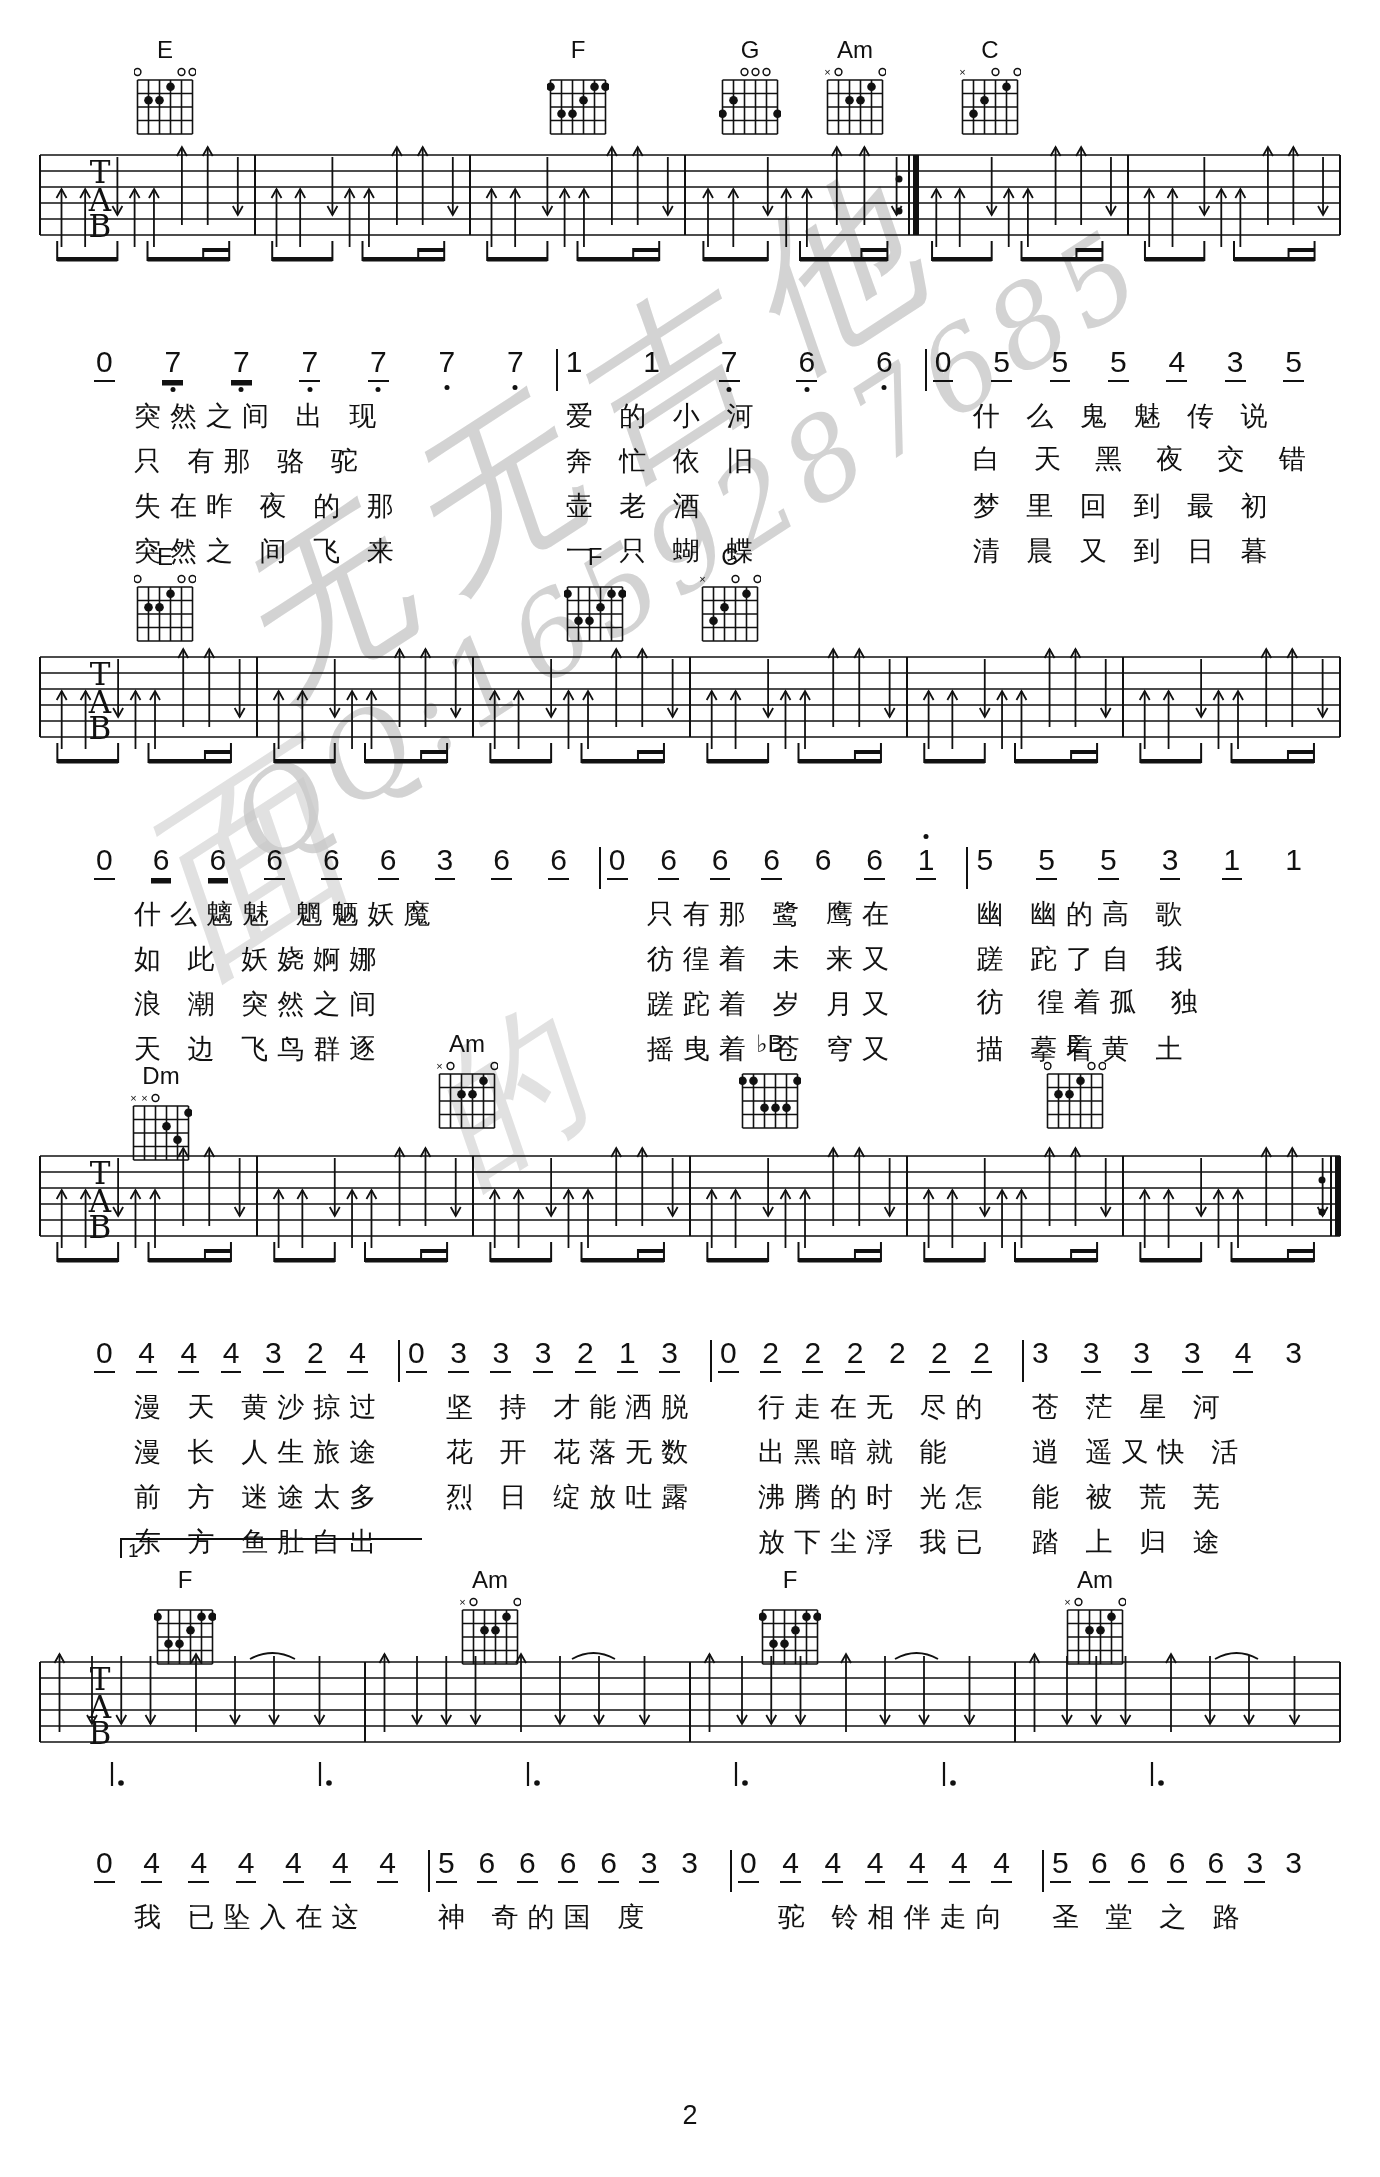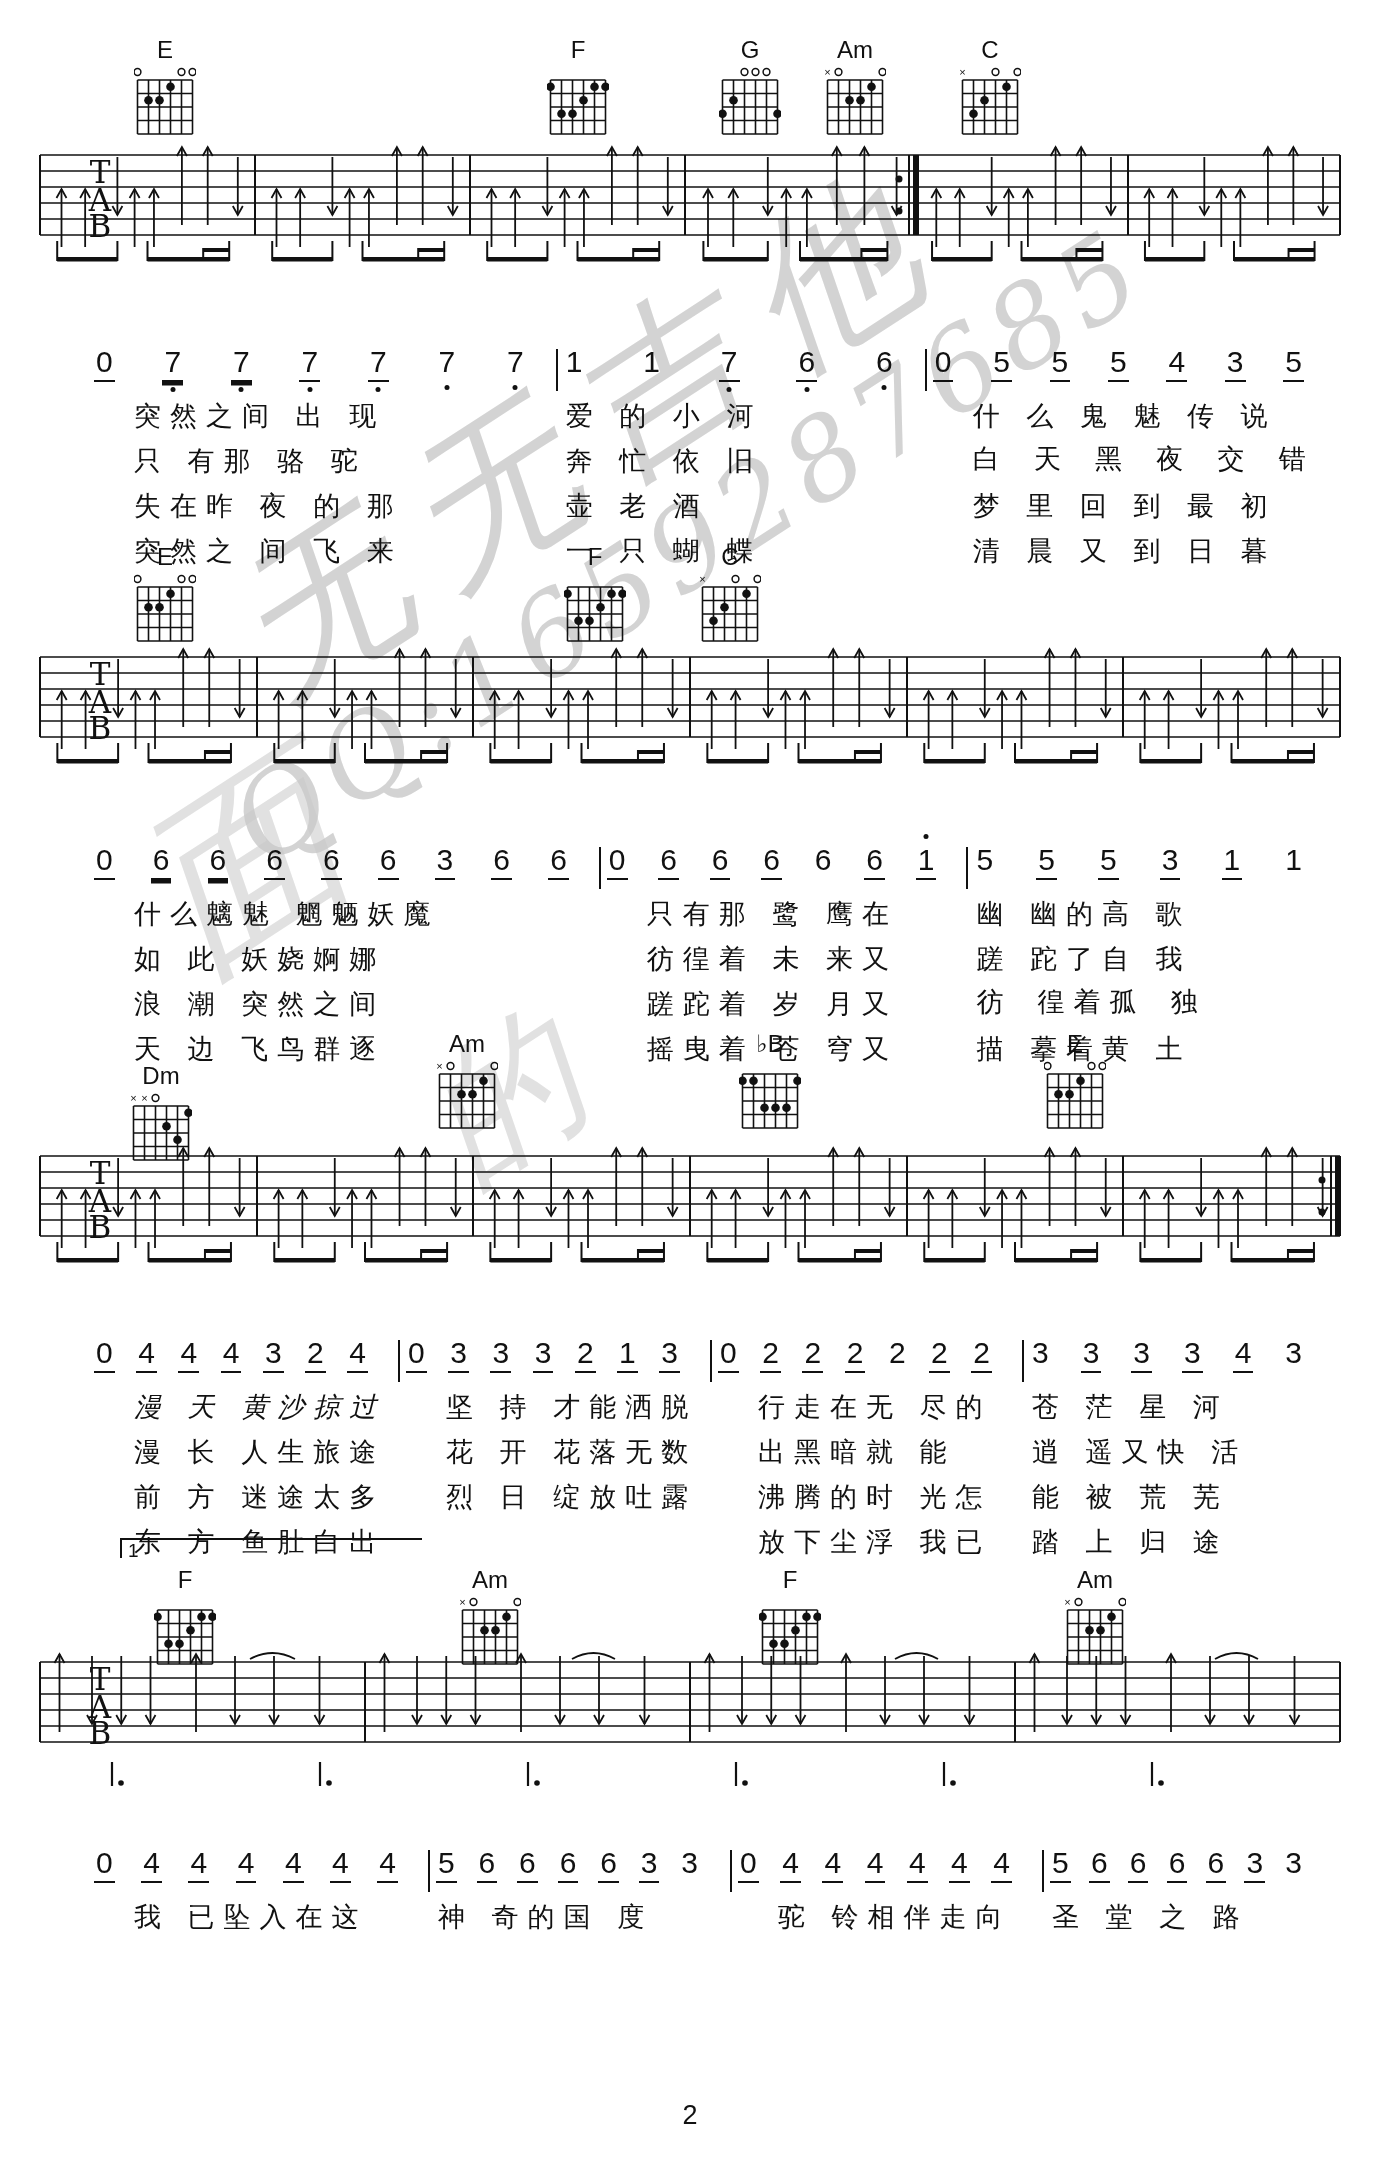--- a/index.html
+++ b/index.html
@@ -1059,21 +1059,21 @@
       <div class="measure" style="flex-grow: 1;">
         <div class="notes">
           <span class="note u1"><span class="num">0</span></span>
           <span class="note u1"><span class="num">4</span></span>
           <span class="note u1"><span class="num">4</span></span>
           <span class="note u1"><span class="num">4</span></span>
           <span class="note u1"><span class="num">3</span></span>
           <span class="note u1"><span class="num">2</span></span>
           <span class="note u1"><span class="num">4</span></span>
         </div>
-        <div class="lyr" style="padding-left: 46px; font-style: italic;">漫 天 黄沙掠过</div>
+        <div class="lyr" style="padding-left: 46px;">漫 天 黄沙掠过</div>
         <div class="lyr" style="padding-left: 46px;">漫 长 人生旅途</div>
         <div class="lyr" style="padding-left: 46px;">前 方 迷途太多</div>
         <div class="lyr" style="padding-left: 46px;">东 方 鱼肚白出</div>
       </div>
       <div class="vbar"></div>
       <div class="measure" style="flex-grow: 1;">
         <div class="notes">
           <span class="note u1"><span class="num">0</span></span>
           <span class="note u1"><span class="num">3</span></span>
           <span class="note u1"><span class="num">3</span></span>

